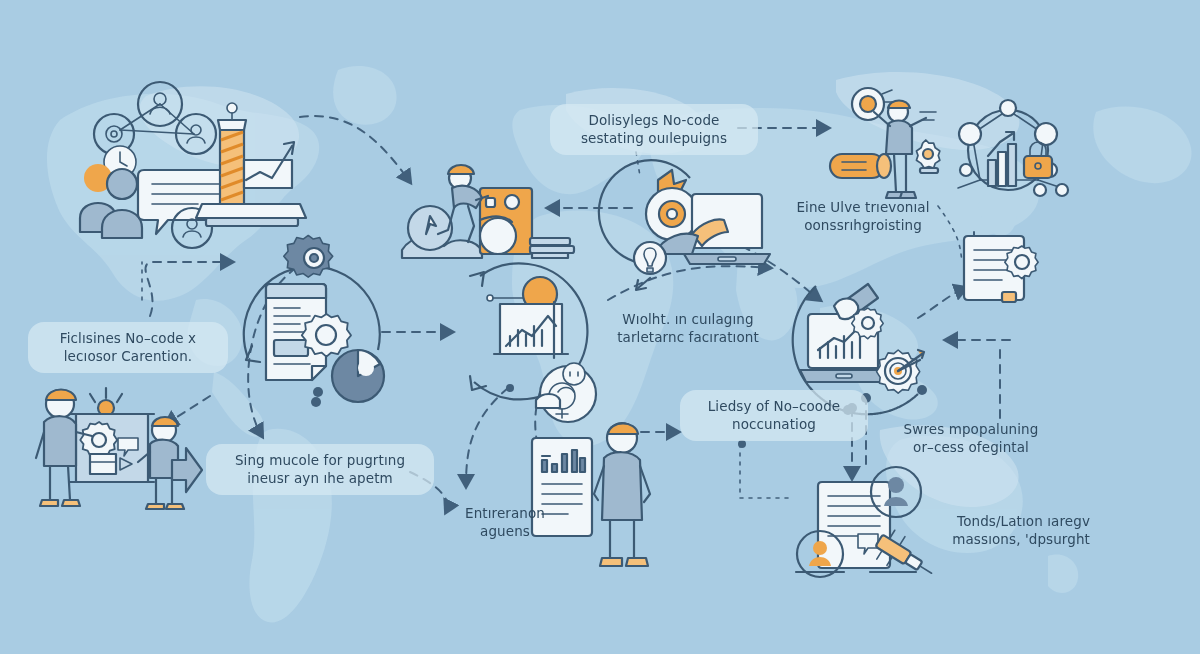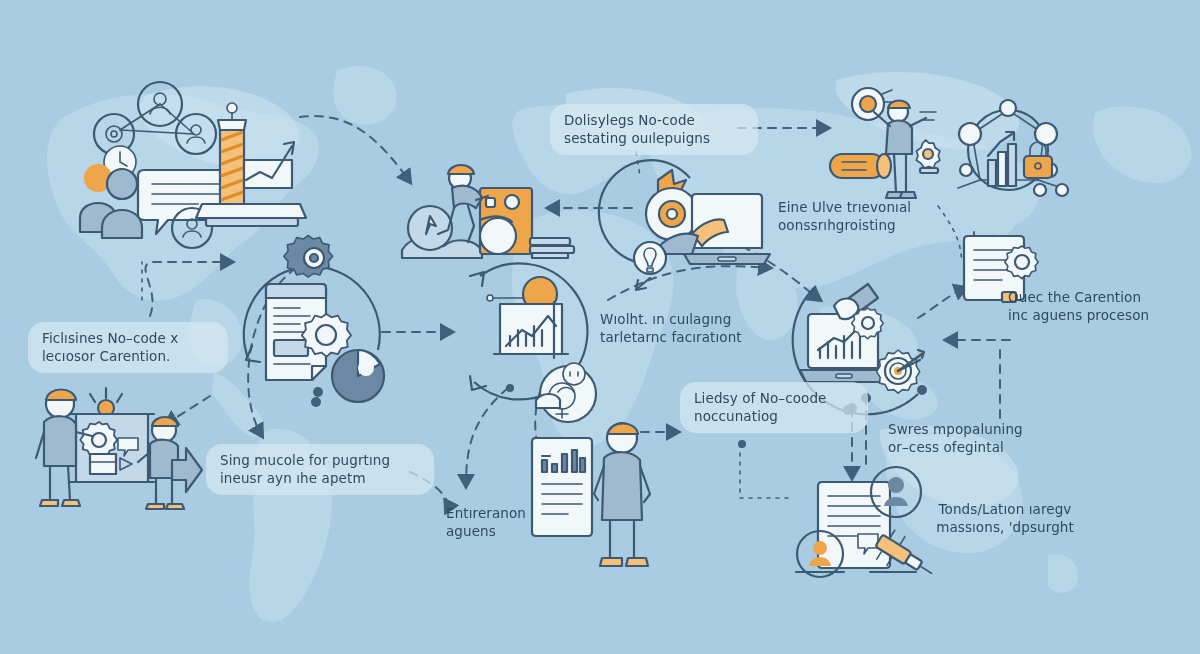--- a/index.html
+++ b/index.html
@@ -11,20 +11,21 @@
   
   .mapwash{position:absolute;inset:0;pointer-events:none;}
   .label{
     position:absolute;
     background:rgba(214,233,242,.72);
     border-radius:16px;
     padding:7px 14px 8px;
     color:#2f4a60;
     font-size:13.5px;
     line-height:1.35;
+    text-align:center;
     letter-spacing:.1px;
     white-space:pre-line;
     box-shadow:0 0 0 0 rgba(0,0,0,0);
   }
   .label.plain{background:transparent;padding:0;}
   .node{position:absolute;}
   svg{display:block;overflow:visible;}
   .ink{stroke:#3c5a74;fill:none;stroke-width:2.2;stroke-linecap:round;stroke-linejoin:round;}
   .ink-thin{stroke:#3c5a74;fill:none;stroke-width:1.6;stroke-linecap:round;stroke-linejoin:round;}
   .fillw{fill:#f2f7fa;}
@@ -531,37 +532,35 @@
     <svg width="10" height="10" viewBox="0 0 10 10"></svg>
   </div>
 
 
   <div class="label" style="left:550px;top:104px;width:180px">Dolisylegs No-code
 sestating ouılepuigns</div>
 
   <div class="label plain" style="left:778px;top:198px;width:170px">Eine Ulve trıevonıal
 oonssrıhgroisting</div>
 
-  <div class="label plain" style="left:1008px;top:288px;width:190px;text-align:left">Ouec the Carention
-inc aguens proceson</div>
 
   <div class="label" style="left:28px;top:322px;width:172px">Ficlısines No–code x
 lecıosor Carention.</div>
 
   <div class="label plain" style="left:600px;top:310px;width:176px">Wıolht. ın cuılagıng
 tarletarnc facıratıont</div>
 
-  <div class="label" style="left:680px;top:382px;width:160px">Liedsy of No–coode
+  <div class="label" style="left:680px;top:390px;width:160px">Liedsy of No–coode
 noccunatiog</div>
 
   <div class="label" style="left:206px;top:444px;width:200px">Sing mucole for pugrtıng
 ineusr ayn ıhe apetm</div>
 
   <div class="label plain" style="left:888px;top:420px;width:166px">Swres mpopaluning
 or–cess ofegintal</div>
 
   <div class="label plain" style="left:446px;top:504px;width:118px">Entıreranon
 aguens</div>
 
-  <div class="label plain" style="left:920px;top:500px;width:170px;text-align:center">Tonds/Latıon ıaregv
+  <div class="label plain" style="left:920px;top:512px;width:170px;text-align:right">Tonds/Latıon ıaregv
 massıons, 'dpsurght</div>
 
 </div>
 
 </body></html>

